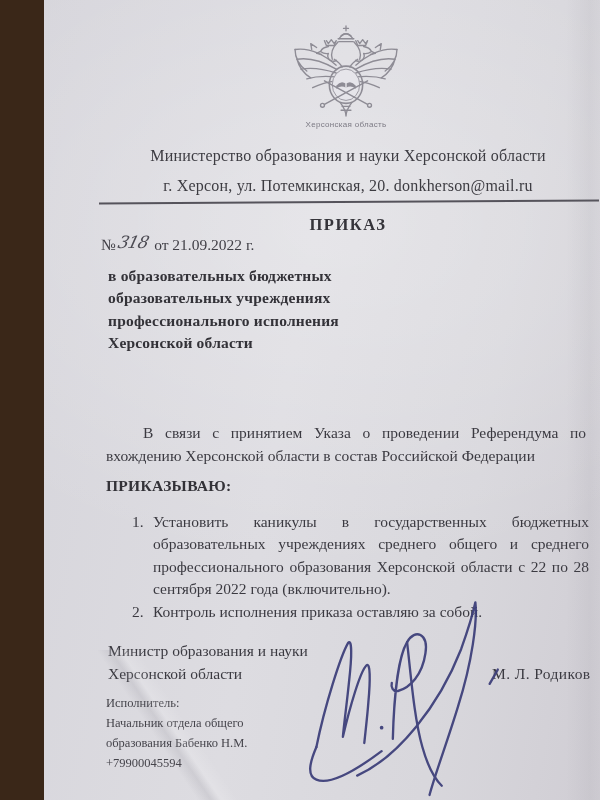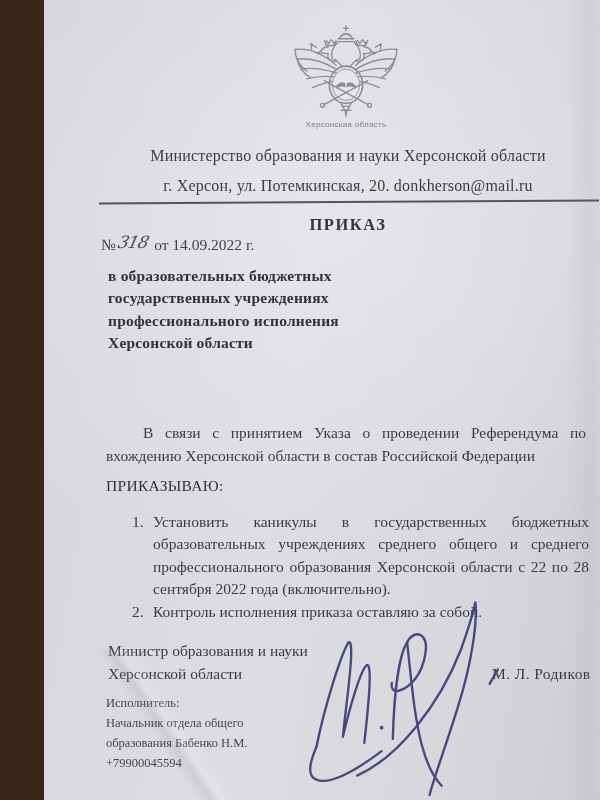--- a/index.html
+++ b/index.html
@@ -60,21 +60,21 @@
         font-size:17px;color:#4c4b53;transform:skewX(-14deg) translateY(-2px);
         letter-spacing:-1px;margin:0 3px 0 2px;}
   
   .subject{position:absolute;left:64px;top:265px;font-weight:bold;
         font-size:15.5px;line-height:22.4px;color:#333238;letter-spacing:0.2px;}
   
   .preamble{position:absolute;left:62px;top:422px;width:480px;
         font-size:15.5px;line-height:22.5px;color:#3b3a41;
         text-align:justify;text-indent:37px;}
   .directive{position:absolute;left:62px;top:477px;font-size:15.5px;
-        font-weight:normal;color:#333238;letter-spacing:0.3px;}
+        font-weight:bold;color:#333238;letter-spacing:0.3px;}
   .list{position:absolute;left:88px;top:511px;width:457px;
         font-size:15.5px;line-height:22.4px;color:#3b3a41;}
   .list-item{position:relative;padding-left:21px;text-align:justify;}
   .list-item .num{position:absolute;left:0;top:0;}
   
   .minister{position:absolute;left:64px;top:640px;font-size:15.5px;
         line-height:22.5px;color:#3b3a41;}
   .signer{position:absolute;left:448px;top:665px;font-size:15.5px;
         color:#3b3a41;letter-spacing:0.4px;}
   .executor{position:absolute;left:62px;top:693px;
@@ -141,25 +141,25 @@
         <path d="M56 84 h8 M55 88 h10"></path>
       </svg>
     </div>
     <div class="emblem-caption">Херсонская область</div>
 
     <div class="hdr1">Министерство образования и науки Херсонской области</div>
     <div class="hdr2">г. Херсон, ул. Потемкинская, 20. donkherson@mail.ru</div>
     <div class="hdr-rule"></div>
 
     <div class="order-title">ПРИКАЗ</div>
-    <div class="order-number"><span>№</span><span class="hand-number">318</span> <span>от 14.09.2022 г.</span></div>
+    <div class="order-number"><span>№</span><span class="hand-number">318</span> <span>от 21.09.2022 г.</span></div>
 
     <div class="subject">
       <div>в образовательных бюджетных</div>
-      <div>государственных учреждениях</div>
+      <div>образовательных учреждениях</div>
       <div>профессионального исполнения</div>
       <div>Херсонской области</div>
     </div>
 
     <div class="preamble">В связи с принятием Указа о проведении Референдума по вхождению Херсонской области в состав Российской Федерации</div>
 
     <div class="directive">ПРИКАЗЫВАЮ:</div>
 
     <div class="list">
       <div class="list-item">

